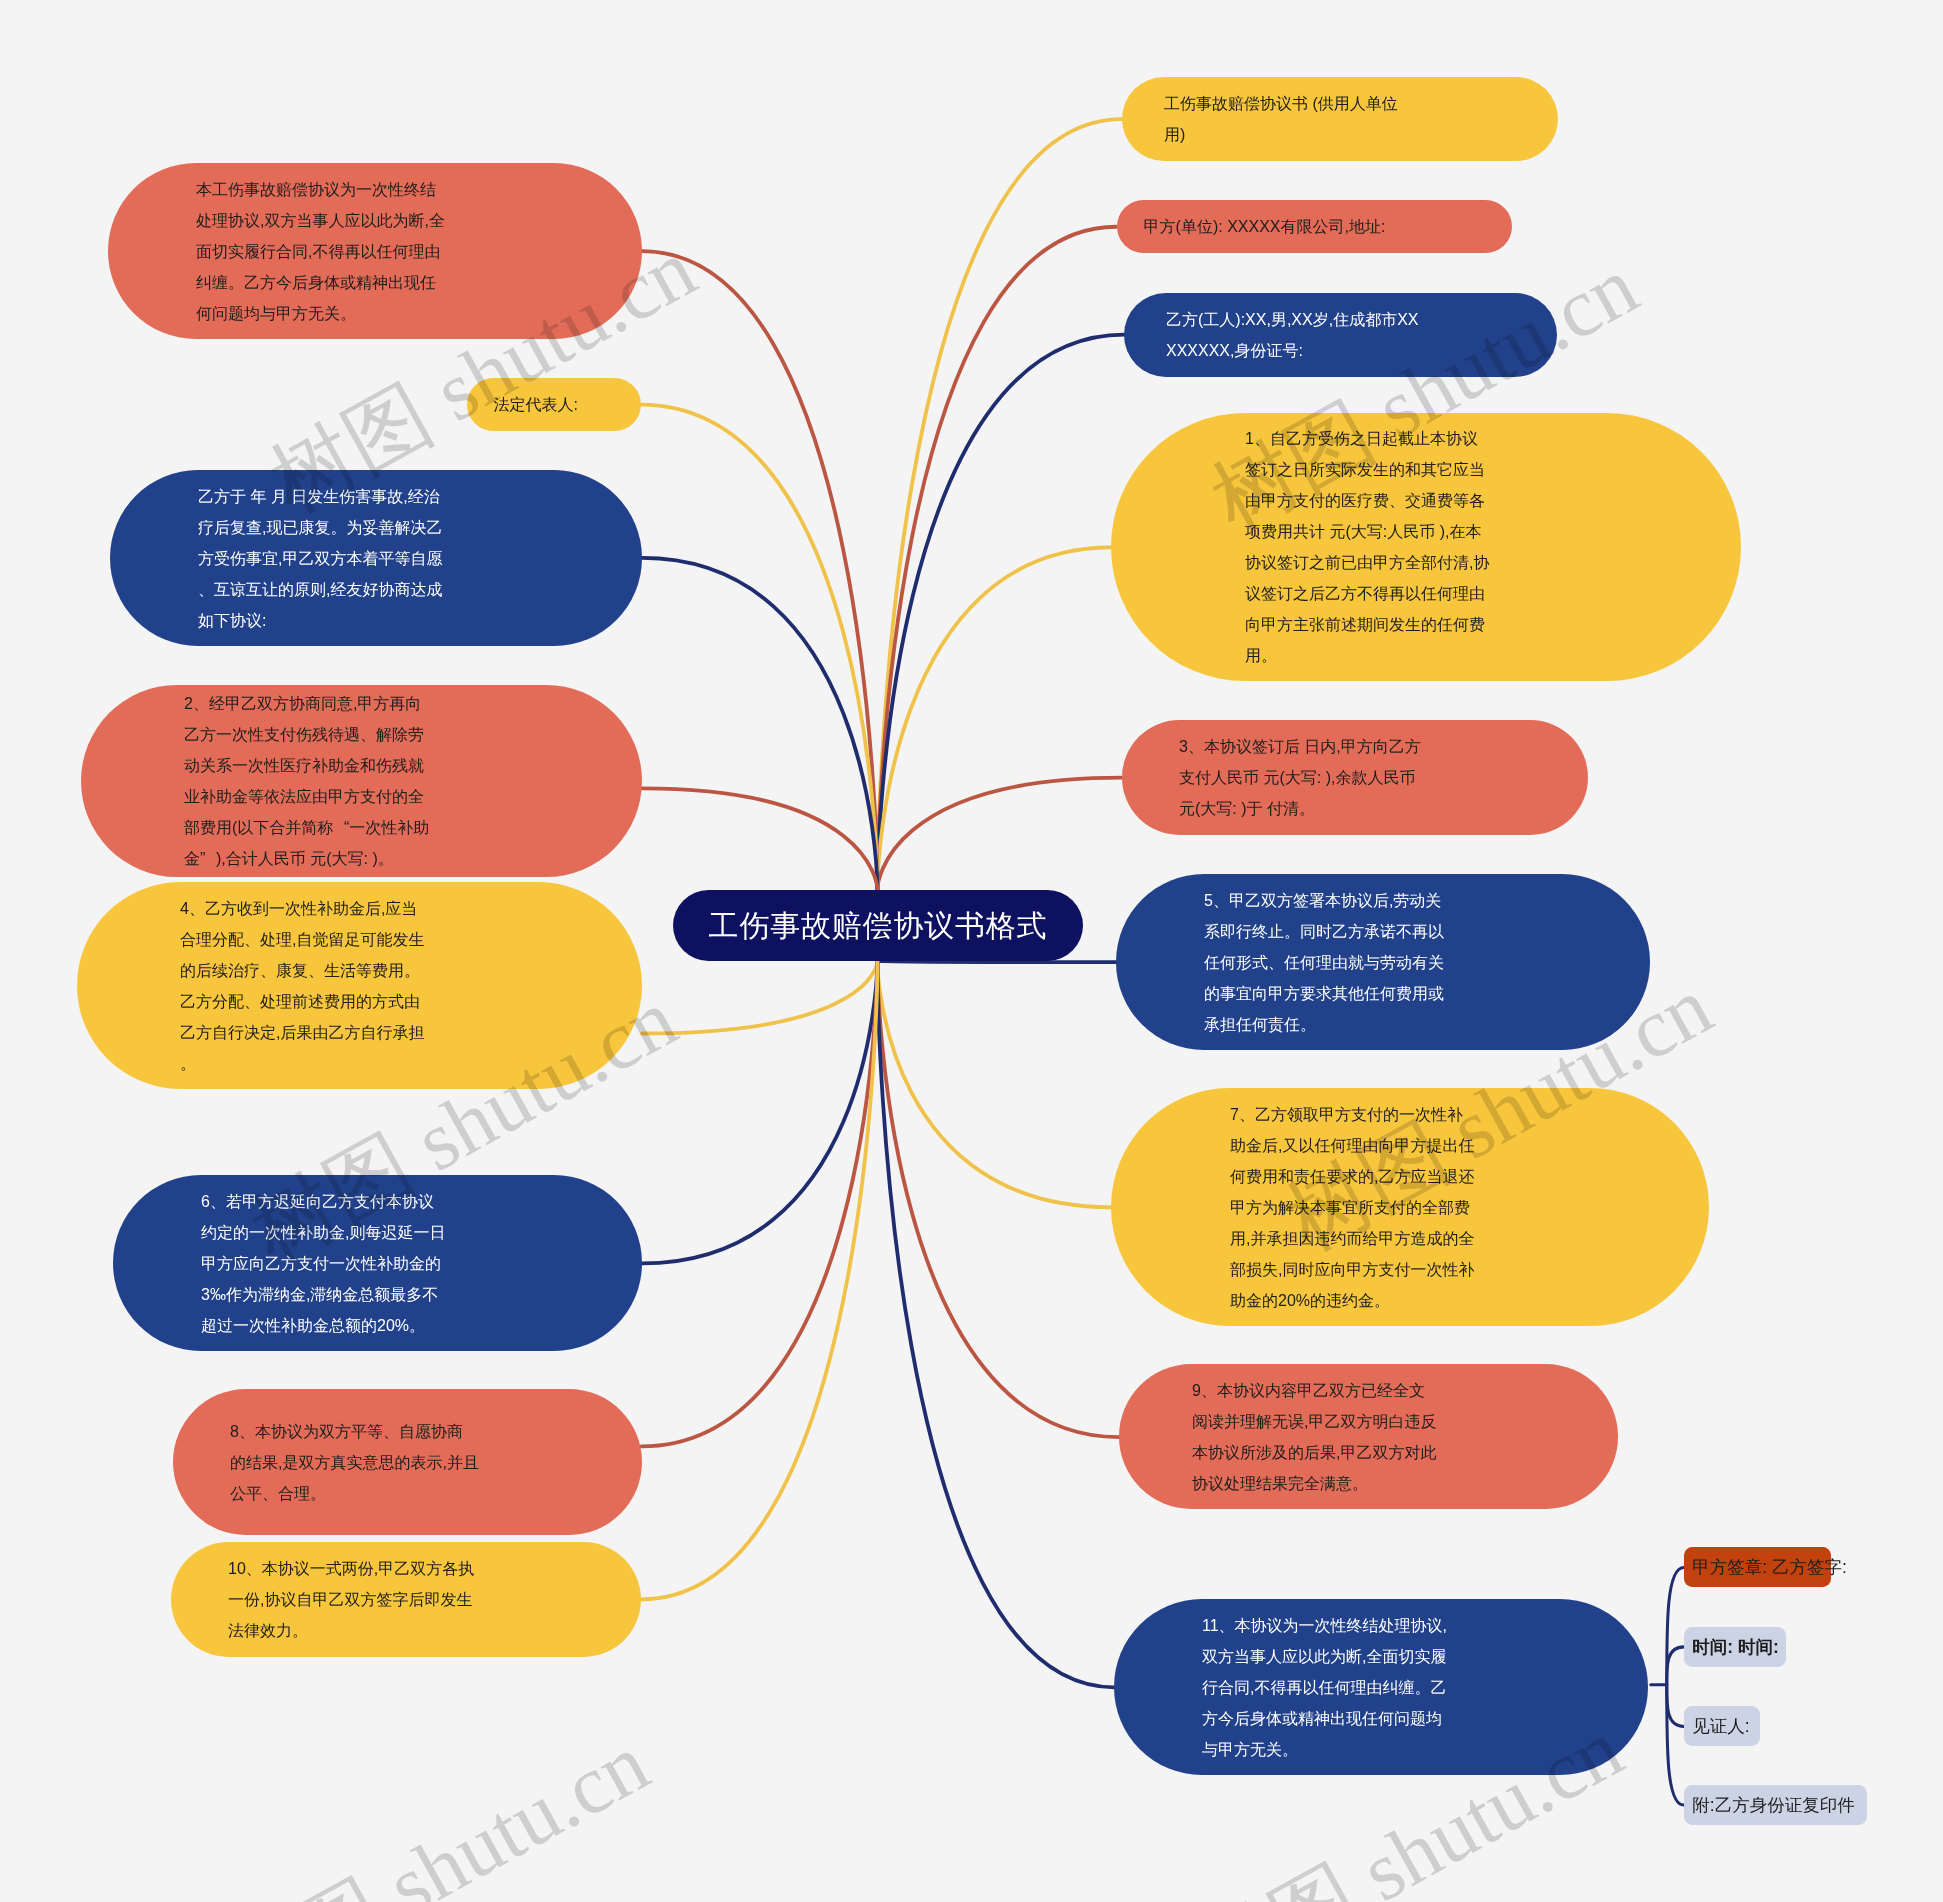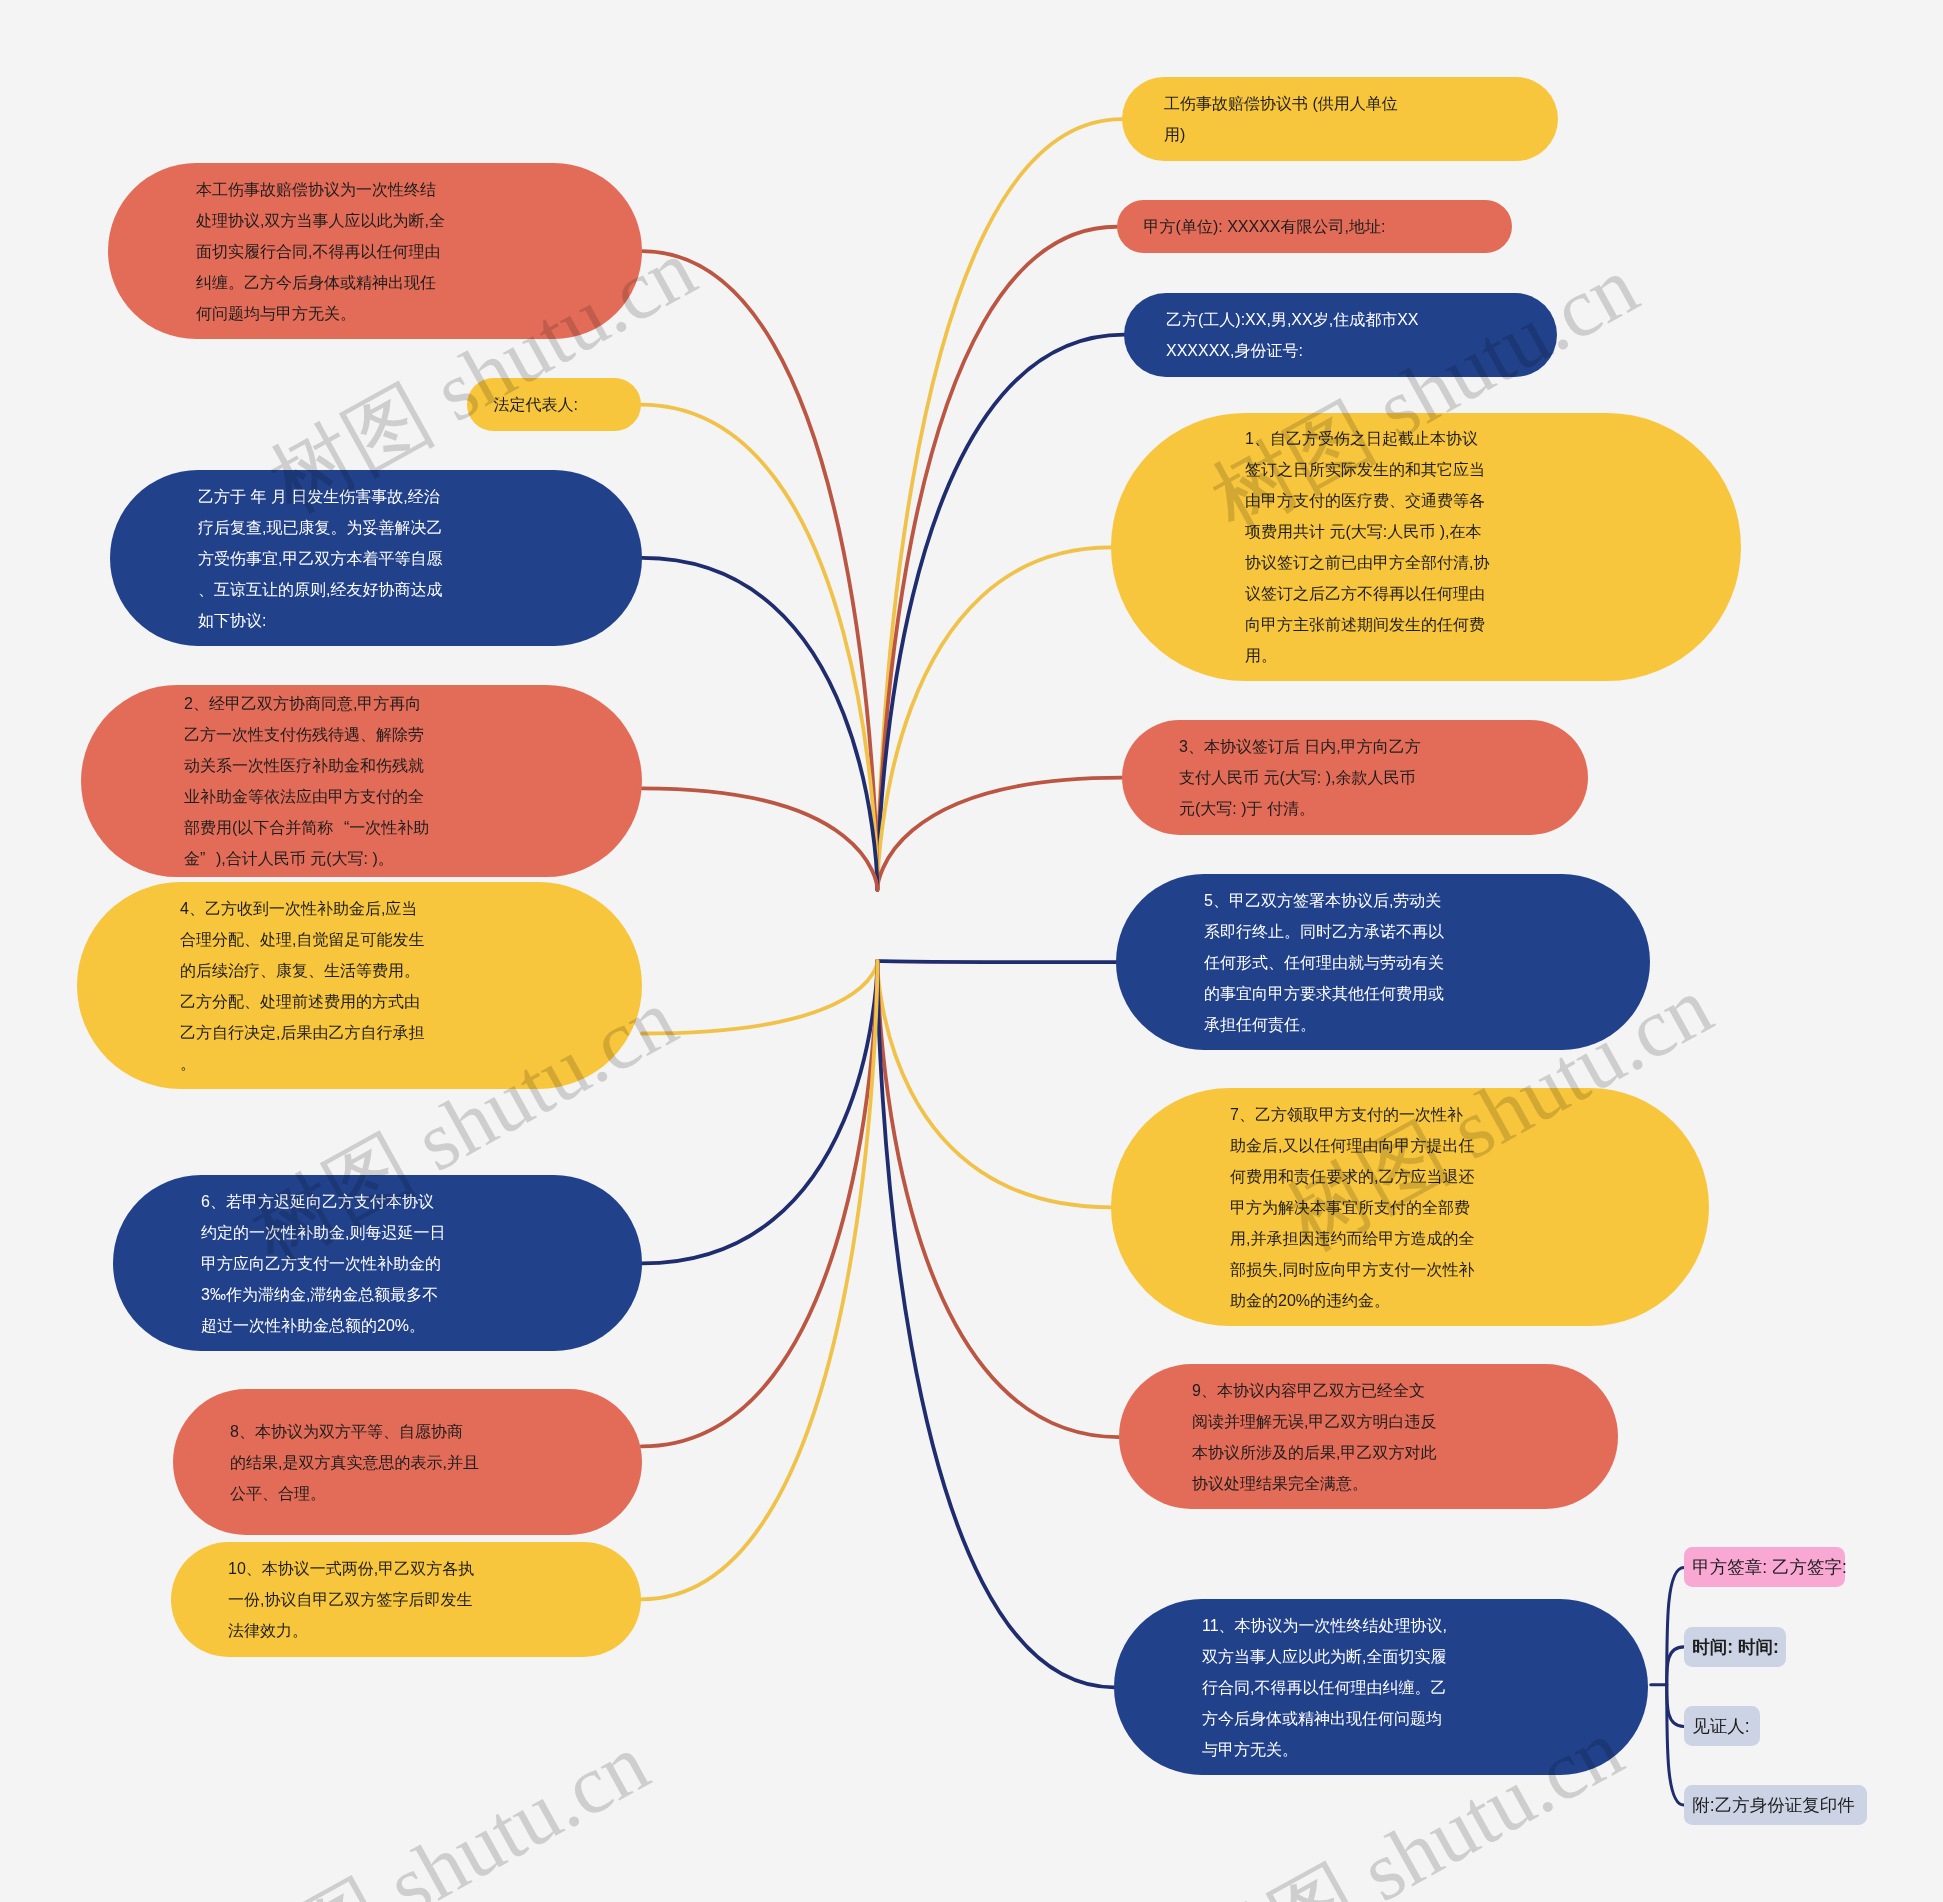--- a/index.html
+++ b/index.html
@@ -137,25 +137,26 @@
 约定的一次性补助金,则每迟延一日
 甲方应向乙方支付一次性补助金的
 3‰作为滞纳金,滞纳金总额最多不
 超过一次性补助金总额的20%。</span></div>
       <div class="node c-red" style="left: 173px; top: 1389px; width: 469px; height: 146px; padding-left: 57px; padding-right: 57px;"><span class="t">8、本协议为双方平等、自愿协商
 的结果,是双方真实意思的表示,并且
 公平、合理。</span></div>
       <div class="node c-yellow" style="left: 171px; top: 1542px; width: 470px; height: 115px; padding-left: 57px; padding-right: 57px;"><span class="t">10、本协议一式两份,甲乙双方各执
 一份,协议自甲乙双方签字后即发生
 法律效力。</span></div>
-      <div class="sub" style="left: 1684px; top: 1547px; width: 161px; height: 40px; background: #f9a8d4;"><span>甲方签章: 乙方签字:</span></div>
+      <div class="sub" style="left: 1684px; top: 1547px; width: 147px; height: 40px; background: #c2410c;"><span>甲方签章: 乙方签字:</span></div>
       <div class="sub" style="left: 1684px; top: 1627px; width: 102px; height: 40px; background: rgb(204, 211, 228); font-weight: bold;"><span>时间: 时间:</span></div>
       <div class="sub" style="left: 1684px; top: 1706px; width: 76px; height: 40px; background: rgb(204, 211, 228);"><span>见证人:</span></div>
       <div class="sub" style="left: 1684px; top: 1785px; width: 183px; height: 40px; background: rgb(204, 211, 228);"><span>附:乙方身份证复印件</span></div>
     </div>
+  <div id="root" style="left: 673px; top: 890px; width: 410px; height: 71px; background: rgb(13, 17, 96);"><span>工伤事故赔偿协议书格式</span></div>
   <svg class="layer wm" id="watermarks" viewBox="0 0 2560 2507" xmlns="http://www.w3.org/2000/svg">
       <text x="384" y="677" font-size="110" transform="rotate(-29 384 677)">树图 shutu.cn</text>
       <text x="1625" y="700" font-size="110" transform="rotate(-29 1625 700)">树图 shutu.cn</text>
       <text x="359" y="1665" font-size="110" transform="rotate(-29 359 1665)">树图 shutu.cn</text>
       <text x="1723" y="1649" font-size="110" transform="rotate(-29 1723 1649)">树图 shutu.cn</text>
       <text x="322" y="2646" font-size="110" transform="rotate(-29 322 2646)">树图 shutu.cn</text>
       <text x="1605" y="2627" font-size="110" transform="rotate(-29 1605 2627)">树图 shutu.cn</text>
     </svg>
 </div>
 

